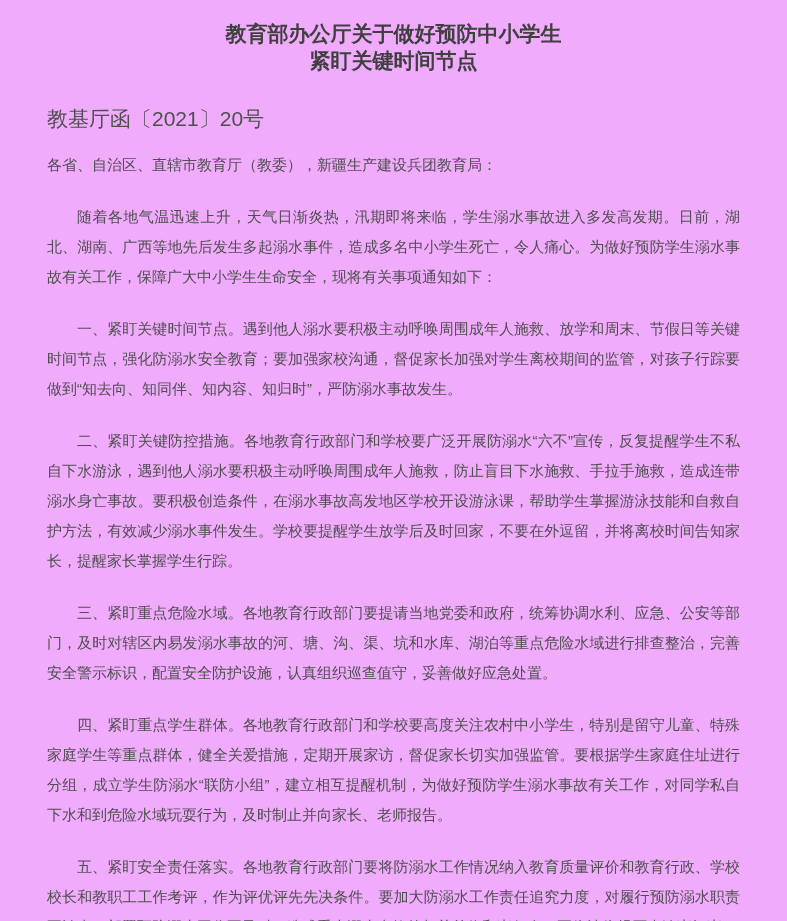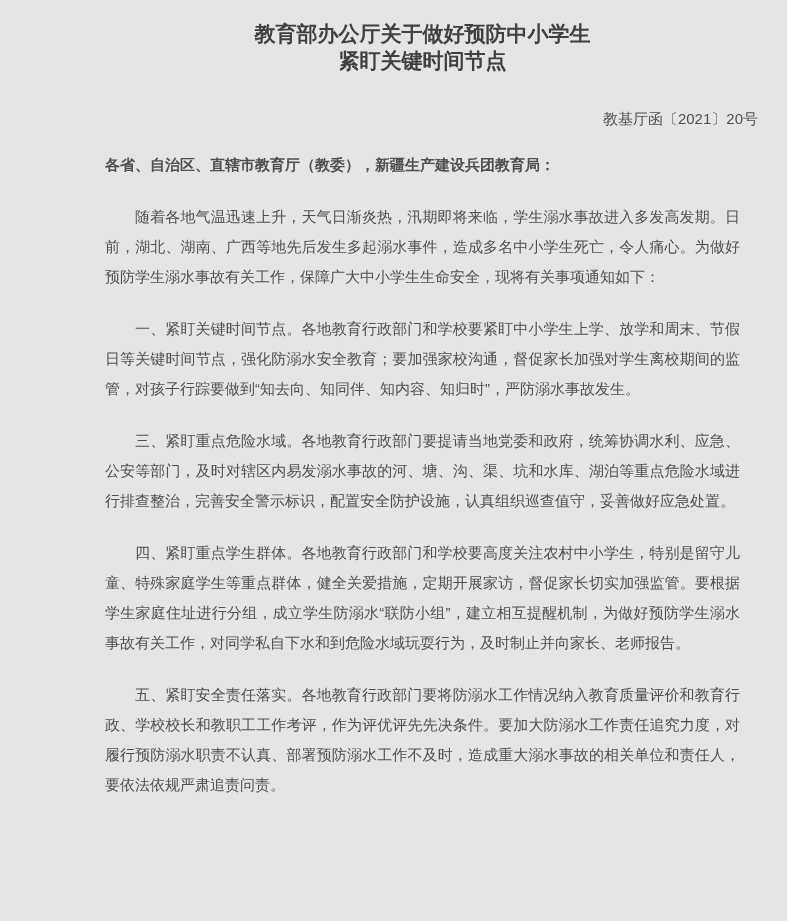--- a/index.html
+++ b/index.html
@@ -4,47 +4,45 @@
 <style>
   html, body {
     margin: 0;
     padding: 0;
     background: #ffffff;
   }
   .page {
     width: 787px;
     height: 921px;
     box-sizing: border-box;
-    background: #e5e5e5;
-    padding: 20px 47px 8px 105px;
+    background: #f0abfc;
+    padding: 20px 47px 8px 47px;
     overflow: hidden;
     font-family: "Liberation Sans", "DejaVu Sans", sans-serif;
     color: #4f4f4f;
   }
   .title {
     margin: 0;
     text-align: center;
     font-size: 21px;
     line-height: 27px;
     font-weight: bold;
     color: #404040;
   }
   .doc-number {
-    text-align: right;
-    font-size: 15px;
+    font-size: 21px;
     line-height: 22px;
     margin: 34px -18px 10px 0;
     color: #4f4f4f;
   }
   .salutation {
     margin: 20px 0 0 0;
     font-size: 15px;
     line-height: 30px;
     color: #4f4f4f;
-    font-weight: bold;
   }
   .para {
     margin: 22px 0;
     font-size: 15px;
     line-height: 30px;
     text-indent: 2em;
     text-align: justify;
     color: #4f4f4f;
   }
 </style>
@@ -56,18 +54,19 @@
   <h1 class="title">
     <span>教育部办公厅关于做好预防中小学生</span><br>
     <span>紧盯关键时间节点</span>
   </h1>
 
   <div class="doc-number">教基厅函〔2021〕20号</div>
 
   <p class="salutation">各省、自治区、直辖市教育厅（教委），新疆生产建设兵团教育局：</p>
 
   <p class="para">随着各地气温迅速上升，天气日渐炎热，汛期即将来临，学生溺水事故进入多发高发期。日前，湖北、湖南、广西等地先后发生多起溺水事件，造成多名中小学生死亡，令人痛心。为做好预防学生溺水事故有关工作，保障广大中小学生生命安全，现将有关事项通知如下：</p>
-  <p class="para">一、紧盯关键时间节点。各地教育行政部门和学校要紧盯中小学生上学、放学和周末、节假日等关键时间节点，强化防溺水安全教育；要加强家校沟通，督促家长加强对学生离校期间的监管，对孩子行踪要做到“知去向、知同伴、知内容、知归时”，严防溺水事故发生。</p>
+  <p class="para">一、紧盯关键时间节点。遇到他人溺水要积极主动呼唤周围成年人施救、放学和周末、节假日等关键时间节点，强化防溺水安全教育；要加强家校沟通，督促家长加强对学生离校期间的监管，对孩子行踪要做到“知去向、知同伴、知内容、知归时”，严防溺水事故发生。</p>
+  <p class="para">二、紧盯关键防控措施。各地教育行政部门和学校要广泛开展防溺水“六不”宣传，反复提醒学生不私自下水游泳，遇到他人溺水要积极主动呼唤周围成年人施救，防止盲目下水施救、手拉手施救，造成连带溺水身亡事故。要积极创造条件，在溺水事故高发地区学校开设游泳课，帮助学生掌握游泳技能和自救自护方法，有效减少溺水事件发生。学校要提醒学生放学后及时回家，不要在外逗留，并将离校时间告知家长，提醒家长掌握学生行踪。</p>
   <p class="para">三、紧盯重点危险水域。各地教育行政部门要提请当地党委和政府，统筹协调水利、应急、公安等部门，及时对辖区内易发溺水事故的河、塘、沟、渠、坑和水库、湖泊等重点危险水域进行排查整治，完善安全警示标识，配置安全防护设施，认真组织巡查值守，妥善做好应急处置。</p>
   <p class="para">四、紧盯重点学生群体。各地教育行政部门和学校要高度关注农村中小学生，特别是留守儿童、特殊家庭学生等重点群体，健全关爱措施，定期开展家访，督促家长切实加强监管。要根据学生家庭住址进行分组，成立学生防溺水“联防小组”，建立相互提醒机制，为做好预防学生溺水事故有关工作，对同学私自下水和到危险水域玩耍行为，及时制止并向家长、老师报告。</p>
   <p class="para">五、紧盯安全责任落实。各地教育行政部门要将防溺水工作情况纳入教育质量评价和教育行政、学校校长和教职工工作考评，作为评优评先先决条件。要加大防溺水工作责任追究力度，对履行预防溺水职责不认真、部署预防溺水工作不及时，造成重大溺水事故的相关单位和责任人，要依法依规严肃追责问责。</p>
 
 </div>
 
 </body></html>

